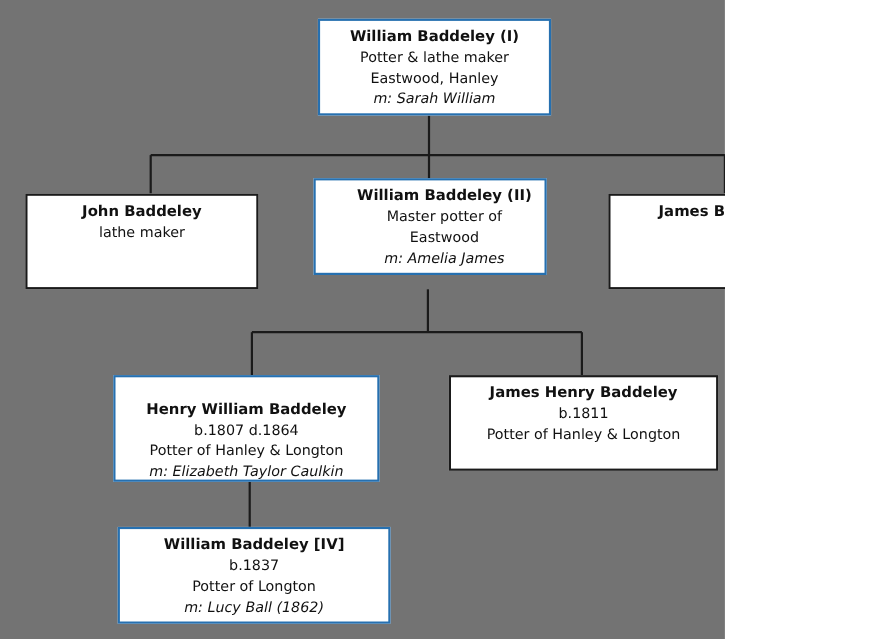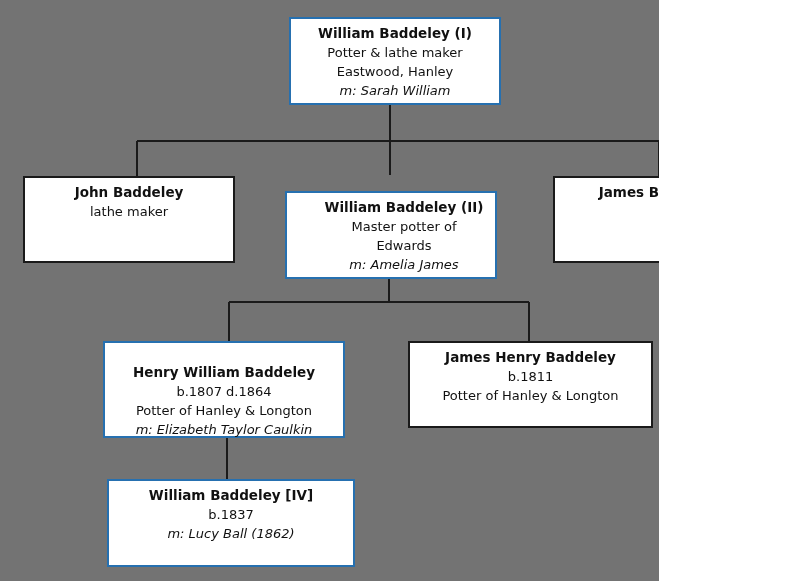--- a/index.html
+++ b/index.html
@@ -37,21 +37,21 @@
   .person-name {
     font-weight: bold;
     font-size: 13.5px;
   }
   .marriage {
     font-style: italic;
   }
   
   .box-william1    { left: 289px; top: 17px;  width: 212px; height: 88px; }
   .box-john        { left: 23px;  top: 176px; width: 212px; height: 87px; }
-  .box-william2    { left: 285px; top: 191px; width: 212px; height: 88px; padding-left: 26px; }
+  .box-william2    { left: 285px; top: 162px; width: 212px; height: 88px; padding-left: 26px; }
   .box-james       { left: 553px; top: 176px; width: 212px; height: 87px; }
   .box-henry       { left: 103px; top: 341px; width: 242px; height: 97px; padding-top: 20px; }
   .box-jameshenry  { left: 408px; top: 341px; width: 245px; height: 87px; }
   .box-william4    { left: 107px; top: 479px; width: 248px; height: 88px; }
 </style>
 </head>
 <body>
 
 <div class="canvas">
 
@@ -78,21 +78,21 @@
   </div>
 
   <div class="person-box box-john">
     <div class="person-name">John Baddeley</div>
     <div class="person-detail">lathe maker</div>
   </div>
 
   <div class="person-box highlight box-william2">
     <div class="person-name">William Baddeley (II)</div>
     <div class="person-detail">Master potter of</div>
-    <div class="person-detail">Edwards</div>
+    <div class="person-detail">Eastwood</div>
     <div class="marriage">m: Amelia James</div>
   </div>
 
   <div class="person-box box-james">
     <div class="person-name">James Baddeley</div>
   </div>
 
   <div class="person-box highlight box-henry">
     <div class="person-name">Henry William Baddeley</div>
     <div class="person-detail">b.1807 d.1864</div>
@@ -102,16 +102,17 @@
 
   <div class="person-box box-jameshenry">
     <div class="person-name">James Henry Baddeley</div>
     <div class="person-detail">b.1811</div>
     <div class="person-detail">Potter of Hanley &amp; Longton</div>
   </div>
 
   <div class="person-box highlight box-william4">
     <div class="person-name">William Baddeley [IV]</div>
     <div class="person-detail">b.1837</div>
+    <div class="person-detail">Potter of Longton</div>
     <div class="marriage">m: Lucy Ball (1862)</div>
   </div>
 
 </div>
 
 </body></html>

